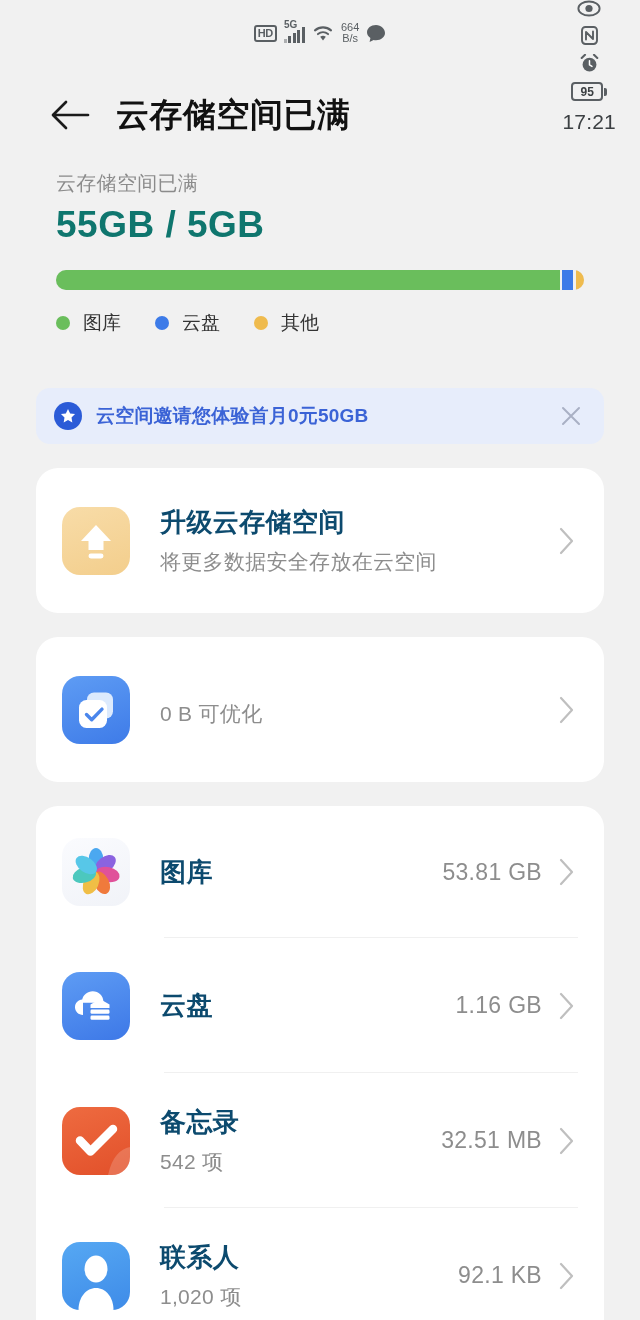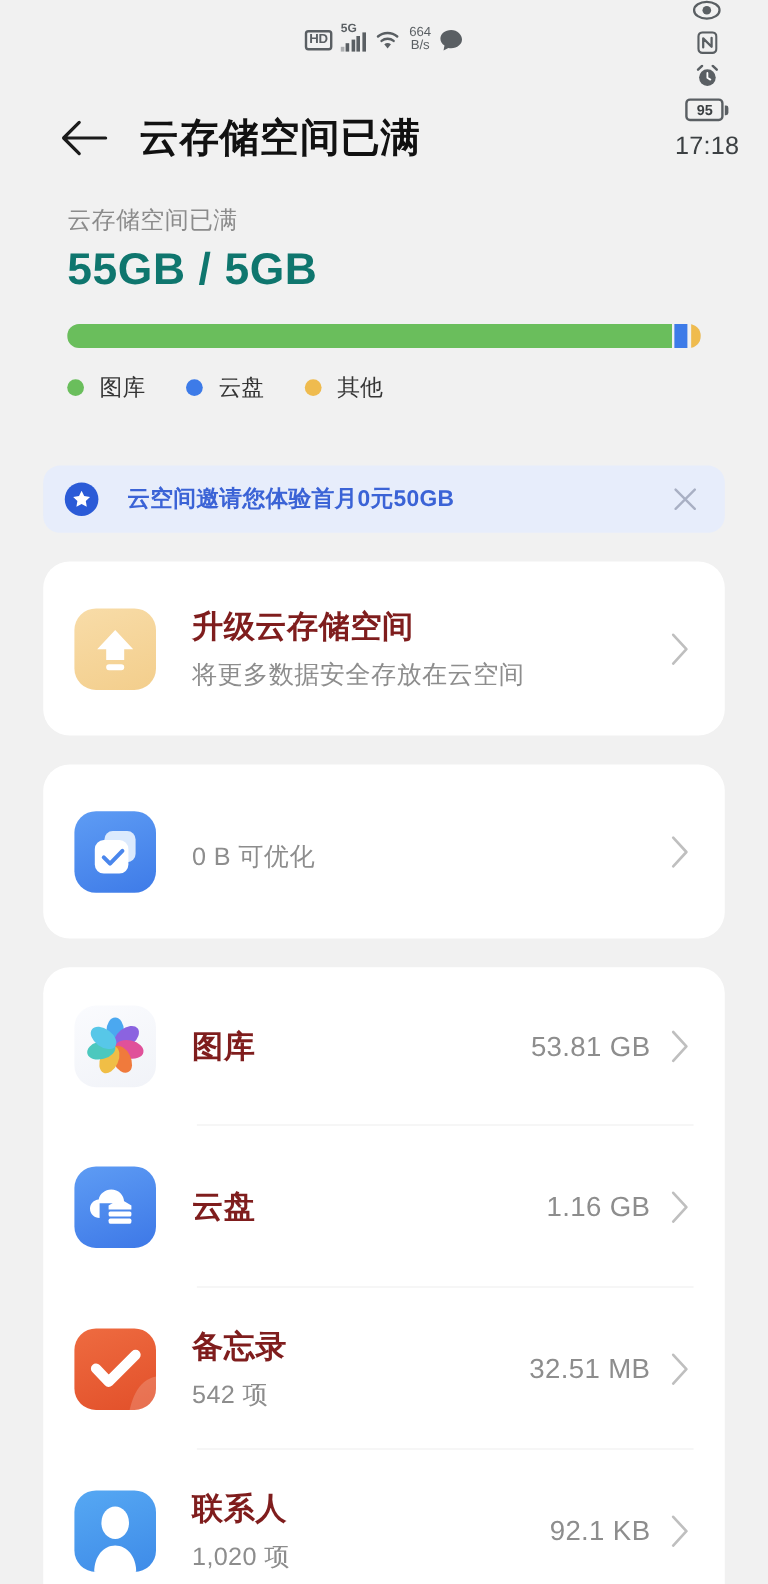--- a/index.html
+++ b/index.html
@@ -71,33 +71,33 @@
 
   
   .banner {
     margin: 52px 36px 0 36px; height: 56px; border-radius: 14px;
     background: #E7EDFB; display: flex; align-items: center; padding: 0 18px;
   }
   .banner .star {
     width: 28px; height: 28px; border-radius: 50%; background: #2B5BD7;
     display: flex; align-items: center; justify-content: center; flex: 0 0 auto;
   }
-  .banner .btext { font-size: 19px; color: #3B63D6; font-weight: bold; margin-left: 24px; flex: 1; letter-spacing: .2px;}
+  .banner .btext { font-size: 19px; color: #3B63D6; font-weight: bold; margin-left: 14px; flex: 1; letter-spacing: .2px;}
   .banner .close { width: 30px; height: 30px; display:flex;align-items:center;justify-content:center; flex:0 0 auto; cursor:pointer;}
 
   
   .card {
     margin: 24px 36px 0 36px; background: #FFFFFF; border-radius: 22px;
   }
   .row {
     display: flex; align-items: center; padding: 0 26px; height: 145px; position: relative; cursor: pointer;
   }
   .row .ico { width: 68px; height: 68px; border-radius: 18px; flex: 0 0 auto; position: relative; overflow: hidden; }
   .row .body { flex: 1; margin-left: 30px; }
-  .row .r-title { font-size: 26px; font-weight: bold; color: #7f1d1d; letter-spacing: .4px;}
+  .row .r-title { font-size: 26px; font-weight: bold; color: #0c4a6e; letter-spacing: .4px;}
   .row .r-sub { font-size: 21px; color: #8d8d8d; margin-top: 8px; letter-spacing: .3px;}
   .row .r-val { font-size: 23px; color: #8d8d8d; margin-right: 14px; letter-spacing: .3px;}
   .row .chev { width: 22px; height: 34px; flex: 0 0 auto; display:flex;align-items:center;justify-content:center;}
   .divider { position: absolute; left: 128px; right: 26px; bottom: 0; height: 1px; background: #F0F0F0; }
 
   .list-card { margin: 24px 36px 0 36px; background: #FFF; border-radius: 22px; }
   .list-card .row { height: 135px; }
   .list-card .row.first { height: 132px; }
 
   
@@ -161,21 +161,21 @@
         <svg class="ic" width="19" height="19" viewBox="0 0 20 20">
           <circle cx="10" cy="11.2" r="7.3" fill="#5a5f63"></circle>
           <path d="M1.8 4.2 5.3.9M18.2 4.2 14.7.9" stroke="#5a5f63" stroke-width="2.2" stroke-linecap="round"></path>
           <path d="M10 7.2v4.2l2.6 1.6" stroke="#fff" stroke-width="1.6" fill="none" stroke-linecap="round"></path>
         </svg>
       </span>
       <span class="batt">
         <span class="body">95</span>
         <span class="cap"></span>
       </span>
-      <span class="time">17:18</span>
+      <span class="time">17:21</span>
     </div>
   </div>
 
   <div class="titlebar">
     <div class="back">
       <svg class="ic" width="40" height="34" viewBox="0 0 40 34">
         <path d="M16 4 3 17l13 13M3.5 17H38" stroke="#1b1b1b" stroke-width="2.7" fill="none" stroke-linecap="round" stroke-linejoin="round"></path>
       </svg>
     </div>
     <div class="title">云存储空间已满</div>

